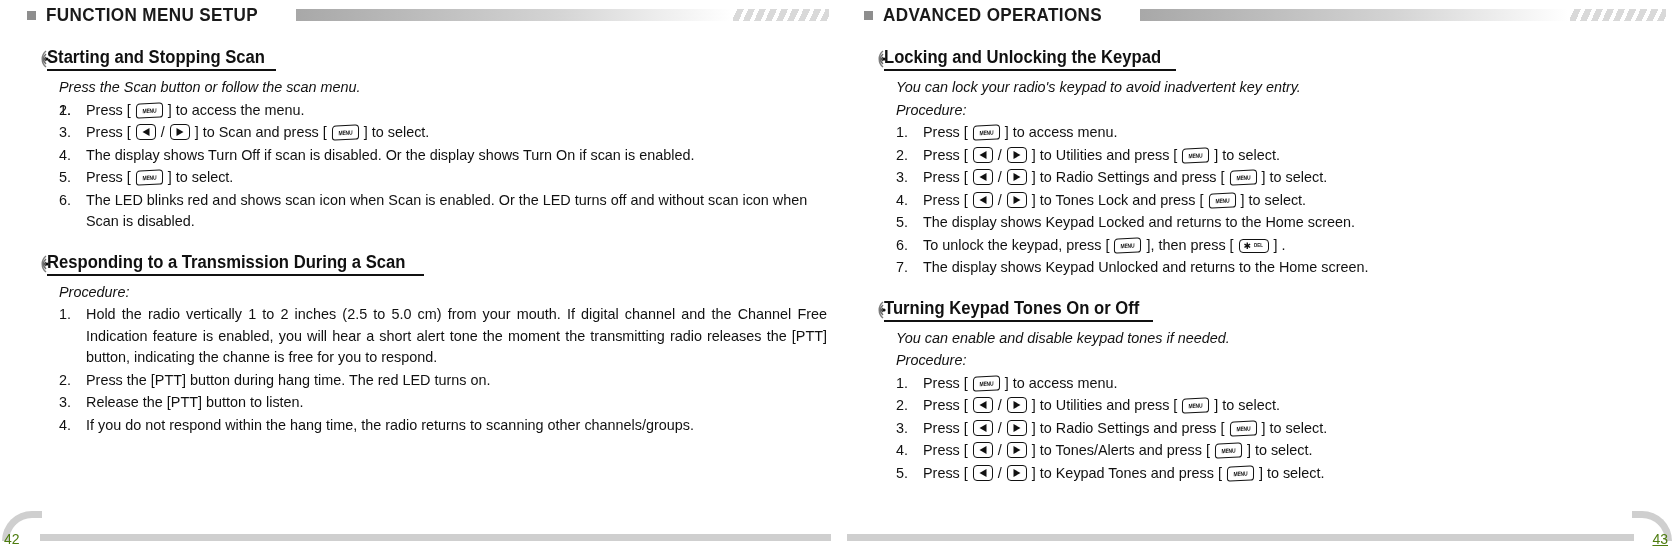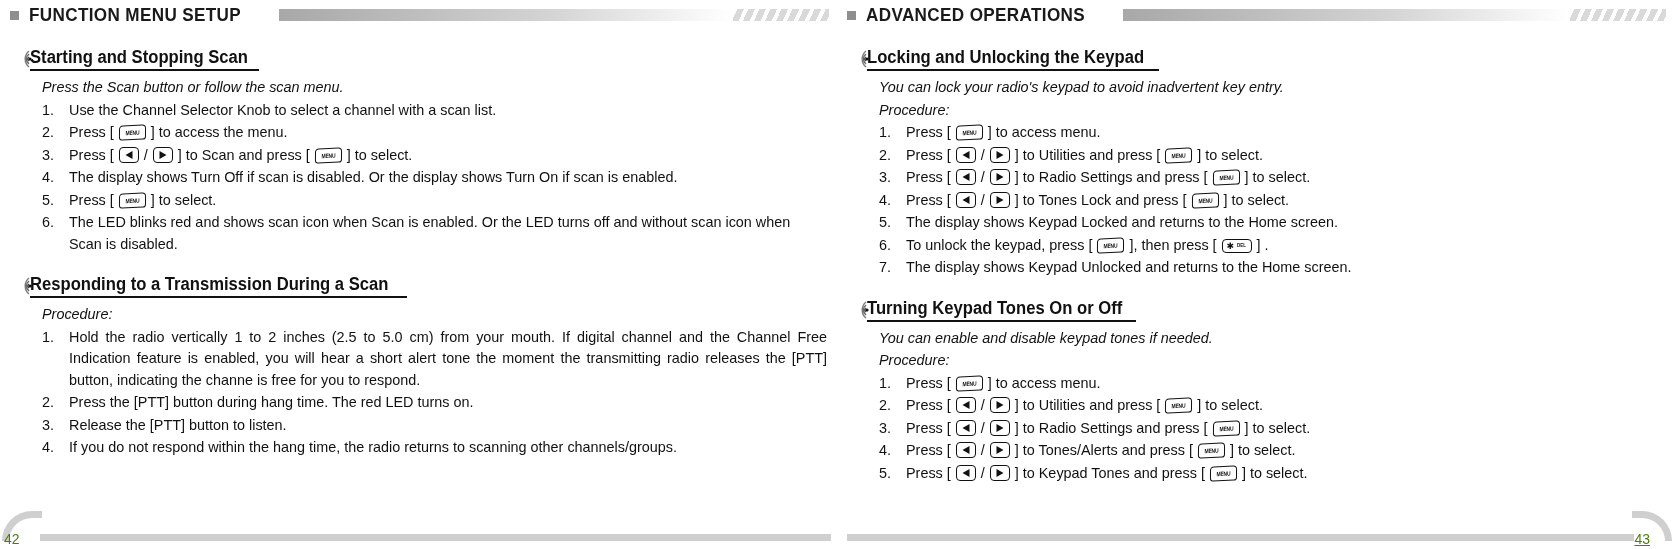--- a/index.html
+++ b/index.html
@@ -9,21 +9,21 @@
     background: #ffffff;
     font-family: "Liberation Sans", sans-serif;
     overflow: hidden;
   }
   .page {
     position: relative;
     width: 1674px; height: 549px;
     background: #fff;
   }
   .spread { display: flex; width: 100%; height: 100%; }
-  .leaf { position: relative; width: 837px; height: 549px; }
+  .leaf { position: relative; width: 837px; height: 549px; padding-left: 17px; }
   .leaf.right { border-left: 0px solid #fff; }
 
   
   .chap-head {
     position: relative;
     height: 26px;
     margin-top: 2px;
     display: flex;
     align-items: center;
   }
@@ -218,21 +218,21 @@
     bottom: 8px; left: 2px;
     width: 40px; height: 30px;
     border-top: 7px solid #cfcfcf;
     border-left: 7px solid #cfcfcf;
     border-top-left-radius: 36px;
     box-sizing: border-box;
   }
   .leaf.left .footer .rule { left: 40px; right: 6px; }
 
   
-  .leaf.right .footer .pagenum { right: 24px; text-decoration: underline; }
+  .leaf.right .footer .pagenum { right: 6px; text-decoration: underline; }
   .leaf.right .footer .arc {
     position: absolute;
     bottom: 8px; right: 2px;
     width: 40px; height: 30px;
     border-top: 7px solid #cfcfcf;
     border-right: 7px solid #cfcfcf;
     border-top-right-radius: 36px;
     box-sizing: border-box;
   }
   .leaf.right .footer .rule { right: 40px; left: 10px; }
@@ -259,21 +259,21 @@
                 <path d="M19 5 C 14 9, 14 17, 19 21" fill="none" stroke="#7d7d7d" stroke-width="1.5"></path>
                 <path d="M19 8 C 15.5 11, 15.5 15, 19 18" fill="none" stroke="#6a6a6a" stroke-width="1.5"></path>
                 <path d="M19 11 C 17.3 12.3, 17.3 13.7, 19 15" fill="none" stroke="#4a4a4a" stroke-width="1.5"></path>
                 <circle cx="20" cy="13" r="1.6" fill="#111"></circle>
               </svg>
               <div class="sec-title-wrap"><span class="sec-title">Starting and Stopping Scan</span></div>
             </div>
             <div class="body">
               <p class="para just">Press the Scan button or follow the scan menu.</p>
               <ol class="steps">
-                <li><span class="num">1.</span><span>Use the Channel Selector Knob to select a channel  with a scan list.</span></li>
+                <li><span class="num">1.</span></li>
                 <li><span class="num">2.</span><span>Press [ </span><span class="key key-menu"><span class="lbl">MENU</span></span><span> ] to access the menu.</span></li>
                 <li><span class="num">3.</span><span>Press [ </span><span class="key key-arrow left"><span class="tri"></span></span><span> / </span><span class="key key-arrow right"><span class="tri"></span></span><span> ] to Scan and press [ </span><span class="key key-menu"><span class="lbl">MENU</span></span><span> ] to select.</span></li>
                 <li><span class="num">4.</span><span>The display shows Turn Off if scan is disabled. Or the display shows Turn On if scan is enabled.</span></li>
                 <li><span class="num">5.</span><span>Press [ </span><span class="key key-menu"><span class="lbl">MENU</span></span><span> ] to select.</span></li>
                 <li><span class="num">6.</span><span>The LED blinks red and shows scan icon when Scan is enabled. Or the LED turns off and without scan icon when Scan is disabled.</span></li>
               </ol>
             </div>
           </div>
           <div class="section">
             <div class="sec-head">

